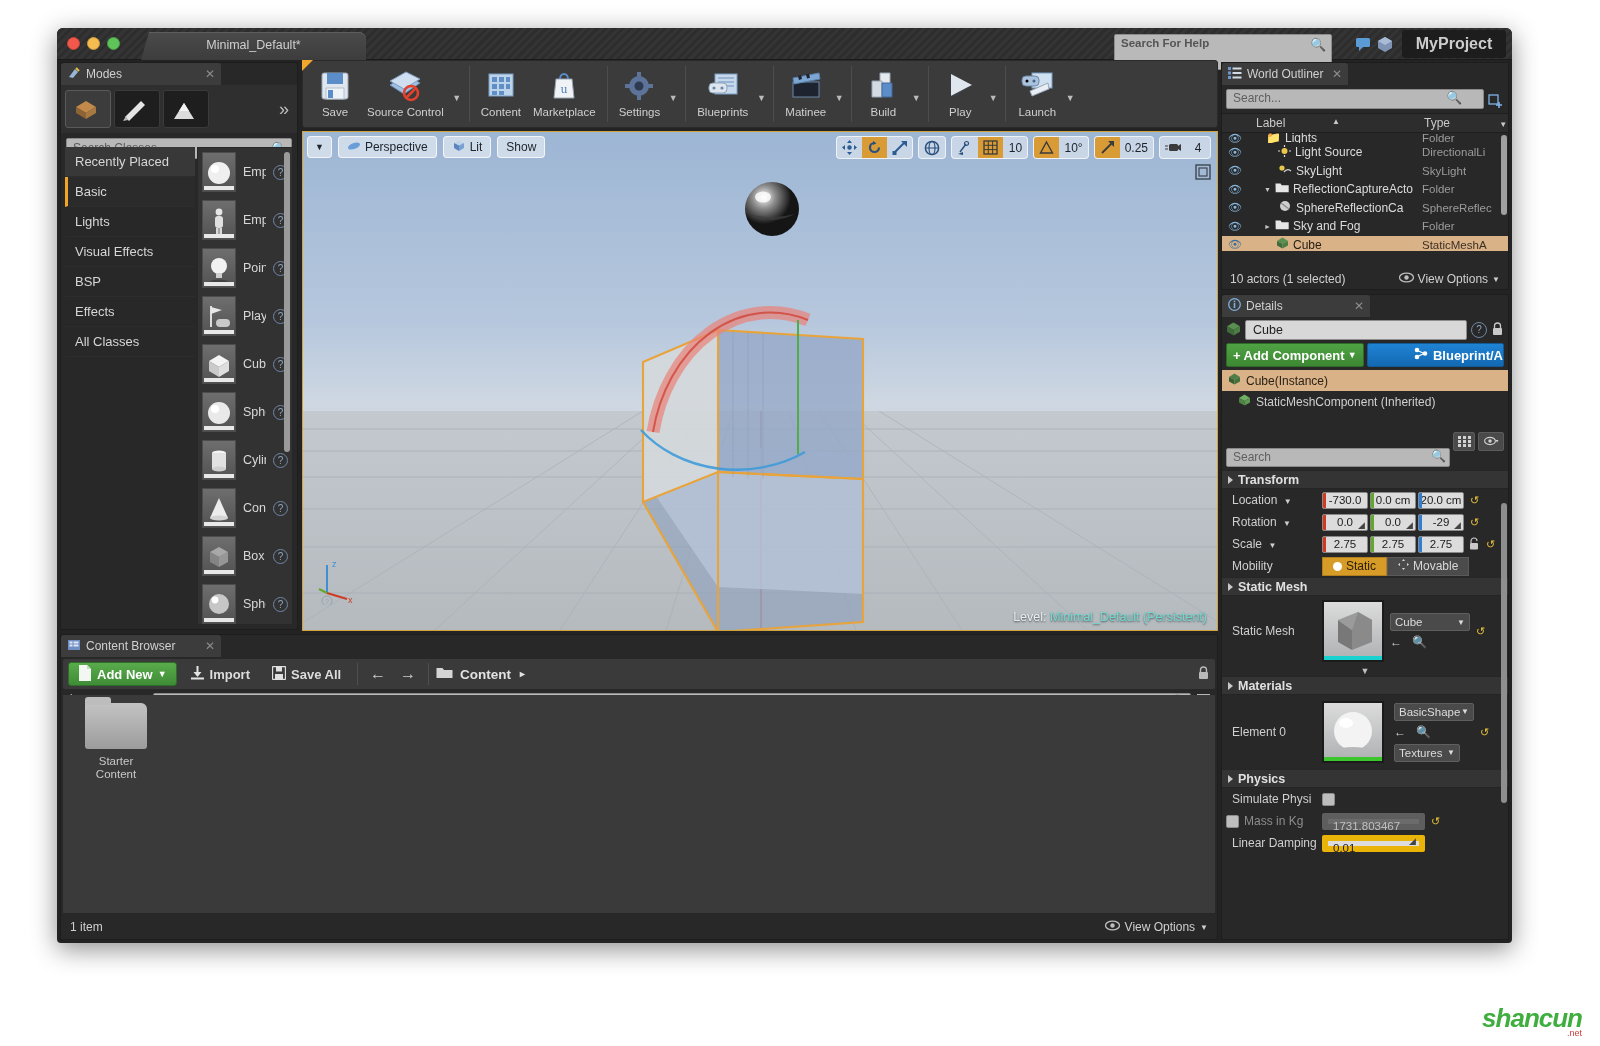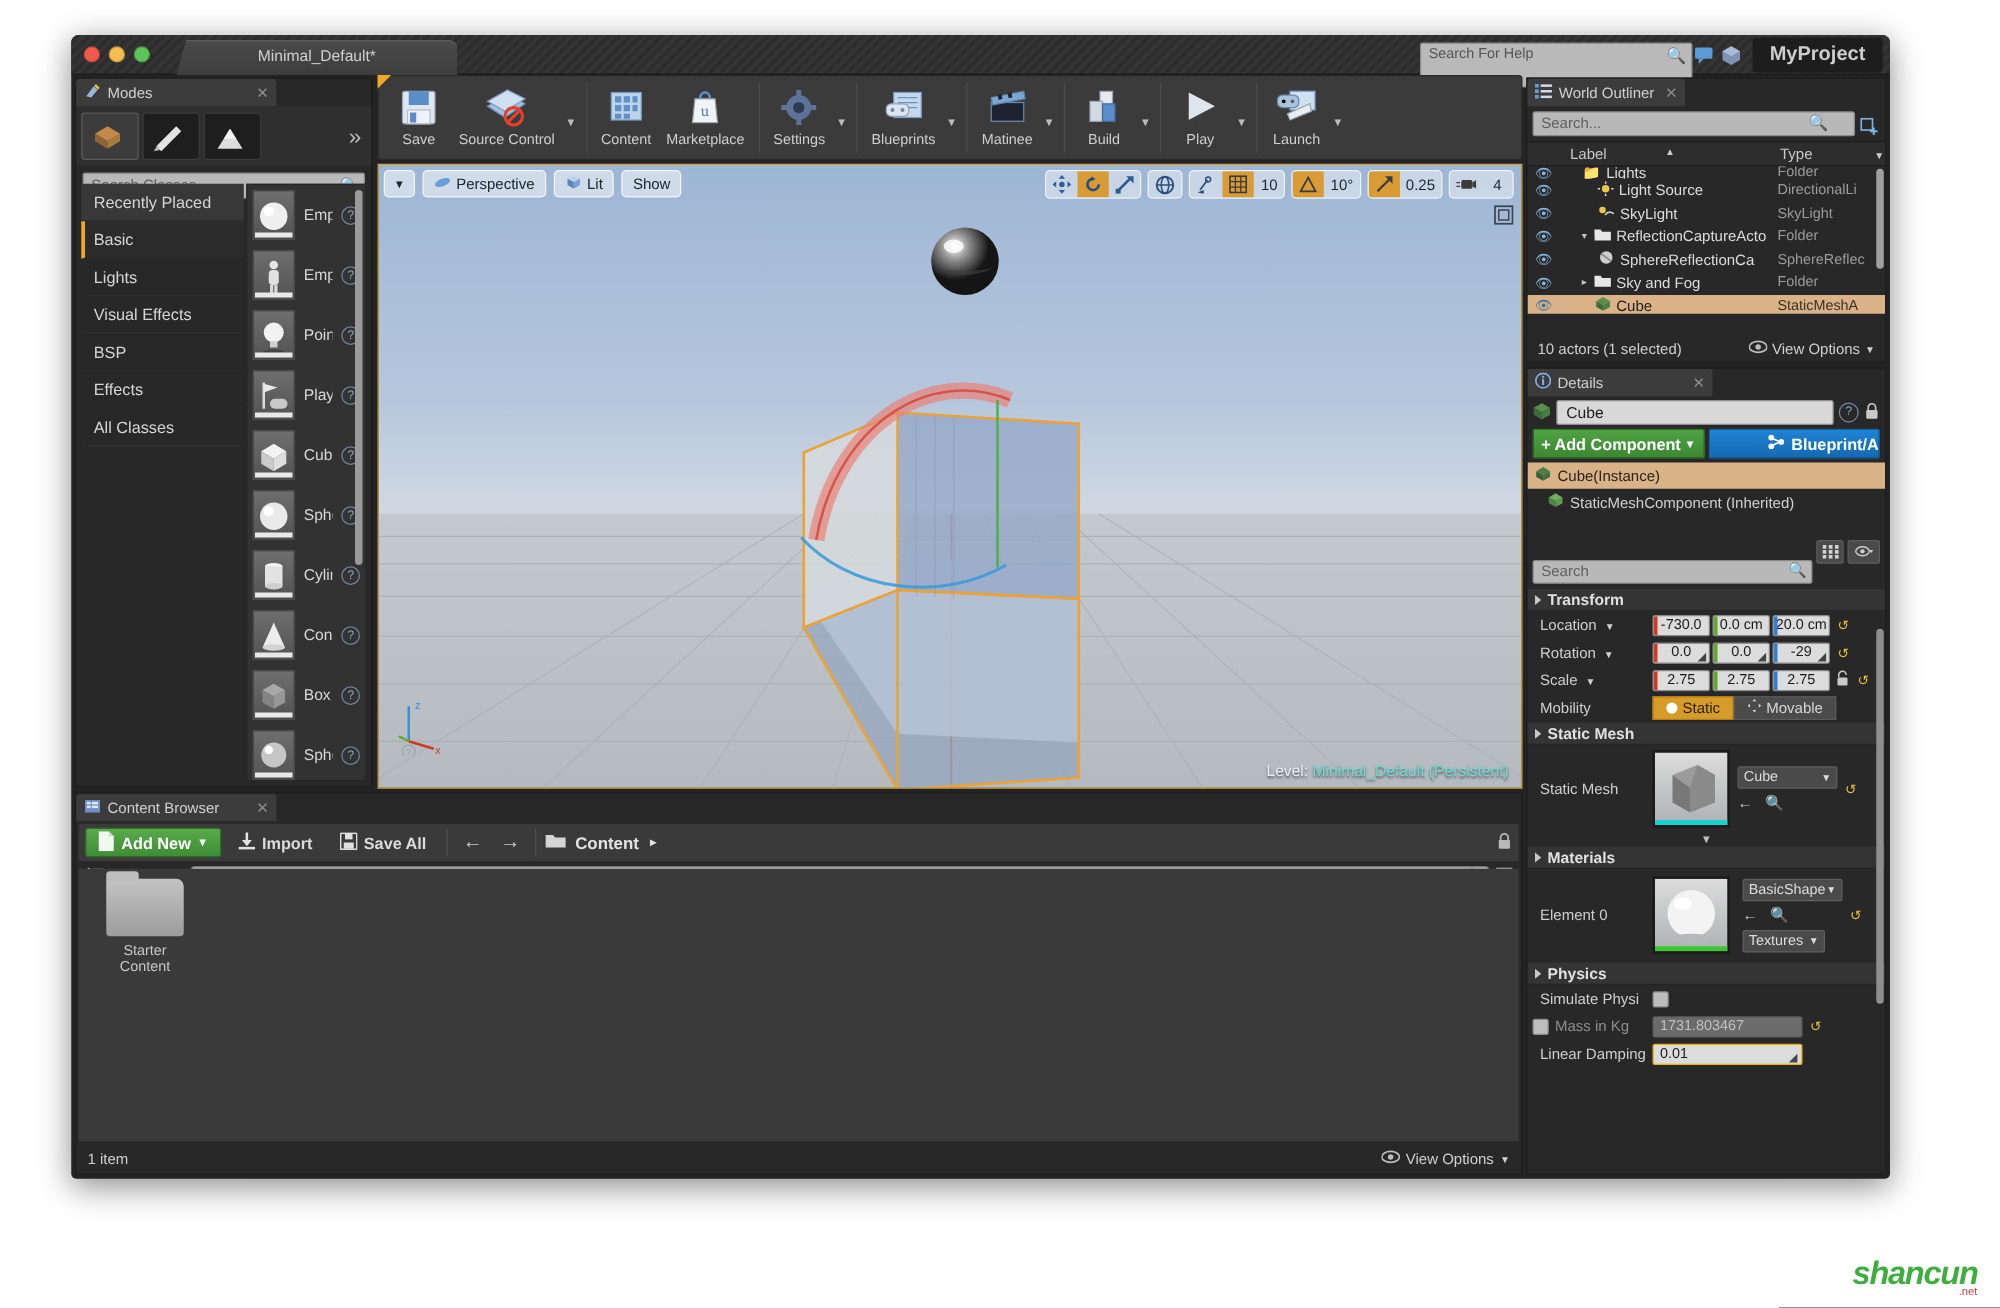--- a/index.html
+++ b/index.html
@@ -29,23 +29,23 @@
   .dot.g{background:#5ec45a;border:1px solid #4ba047;}
   .proj-tab {
     position:absolute; left:84px; top:4px; width:225px; height:28px;
     background:linear-gradient(#4b4b4b,#3d3d3d);
     border-radius:7px 7px 0 0;
     box-shadow:inset 0 1px 0 #5d5d5d;
     text-align:center; line-height:27px; font-size:12.5px; color:#cfcfcf;
     clip-path:polygon(8px 0,100% 0,100% 100%,0 100%);
   }
   .help-search {
-    position:absolute; right:158px; top:6px; width:218px; height:36px;
+    position:absolute; right:180px; top:6px; width:218px; height:36px;
     background:#b9b9b9; border:1px solid #8d8d8d; border-radius:2px;
-    color:#555; font-size:11.5px; padding:2px 22px 0 6px;
+    color:#555; font-size:11.5px; padding:2px 22px 0 6px;font-weight:bold;
   }
   .help-search .mag { position:absolute; right:4px; top:2px; color:#222; font-size:13px; }
   .tb-icon { position:absolute; top:7px; width:18px; height:18px; }
   .icon-feedback { right:140px; }
   .icon-ue      { right:118px; }
   .proj-name {
     position:absolute; right:6px; top:2px; height:28px; min-width:104px;
     background:#1d1d1d; border-radius:3px; color:#cdcdcd;
     font-size:16px; font-weight:bold; line-height:28px; text-align:center; padding:0 10px;
   }
@@ -284,21 +284,21 @@
   }
   .thumbbox .bar { position:absolute; left:0; right:0; bottom:0; height:4px; }
   .combo {
     width:80px; height:18px; background:#4a4a4a; border:1px solid #5f5f5f; border-radius:2px;
     display:flex; align-items:center; justify-content:space-between; padding:0 4px;
     font-size:11.5px; color:#dcdcdc; cursor:pointer;
   }
   .minirow { display:flex; gap:10px; padding-top:4px; color:#cfcfcf; font-size:12px; }
   .chk { width:13px;height:13px;background:#bdbdbd;border:1px solid #8c8c8c;border-radius:2px; cursor:pointer;}
   .textbox {
-    width:120px; height:17px; background:#dcdcdc; border:1px solid #eab308; border-radius:2px;
+    width:103px; height:17px; background:#dcdcdc; border:6px solid #eab308; border-radius:2px;
     font-size:11.5px; color:#1d1d1d; padding:1px 11px 0 5px; position:relative; cursor:text;
   }
   .textbox.dis { background:#6b6b6b; color:#c0c0c0; border-color:#5e5e5e; }
   .d-scroll { position:absolute; right:1px; top:208px; width:6px; height:300px; background:#8e8e8e; border-radius:3px; cursor:pointer;}
   
   .wm { position:absolute; right:18px; bottom:8px; }
   .wm .t1 { font-size:26px; font-weight:bold; font-style:italic; color:#3fae3f; letter-spacing:-1px; }
   .wm .t2 { font-size:9px; color:#cf3c3c; text-align:right; margin-top:-6px; }
 </style>
 </head>

